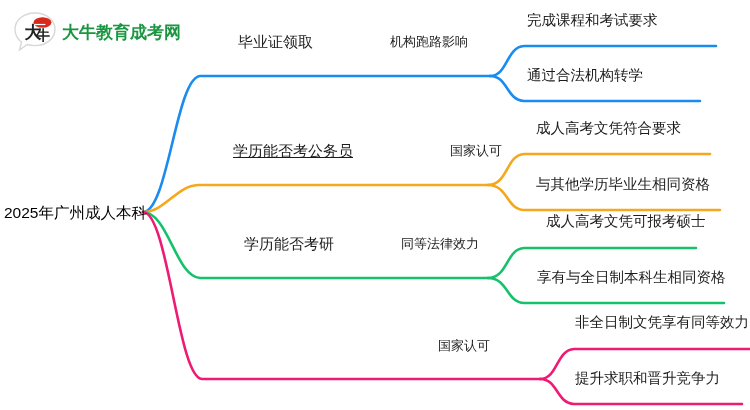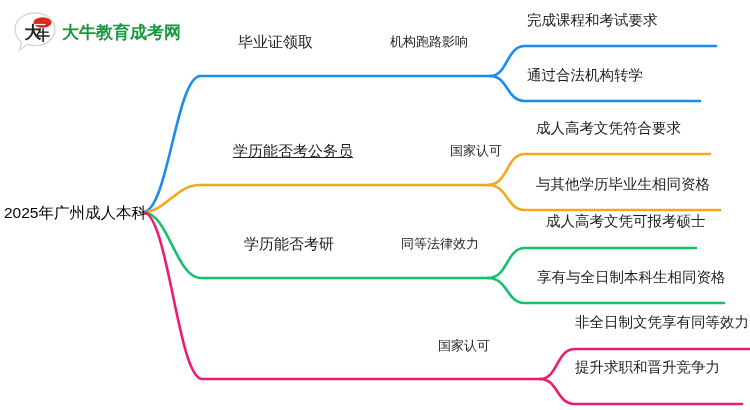--- a/index.html
+++ b/index.html
@@ -150,15 +150,15 @@
   <div class="node-label leaf" style="left:536px; top:119px;">成人高考文凭符合要求</div>
   <div class="node-label lvl1" style="left:244px; top:235px;">学历能否考研</div>
 
   <div class="node-label leaf" style="left:536px; top:175px;">与其他学历毕业生相同资格</div>
   <div class="node-label lvl2" style="left:401px; top:235px;">同等法律效力</div>
   <div class="node-label leaf" style="left:537px; top:212px;margin-left:9px;">成人高考文凭可报考硕士</div>
   <div class="node-label leaf" style="left:537px; top:268px;">享有与全日制本科生相同资格</div>
 
   <div class="node-label lvl2" style="left:438px; top:337px;">国家认可</div>
   <div class="node-label leaf" style="left:575px; top:313px;">非全日制文凭享有同等效力</div>
-  <div class="node-label leaf" style="left:575px; top:358px;text-align:center;">提升求职和晋升竞争力</div>
+  <div class="node-label leaf" style="left:575px; top:369px;text-align:center;">提升求职和晋升竞争力</div>
 
 </div>
 
 </body></html>

